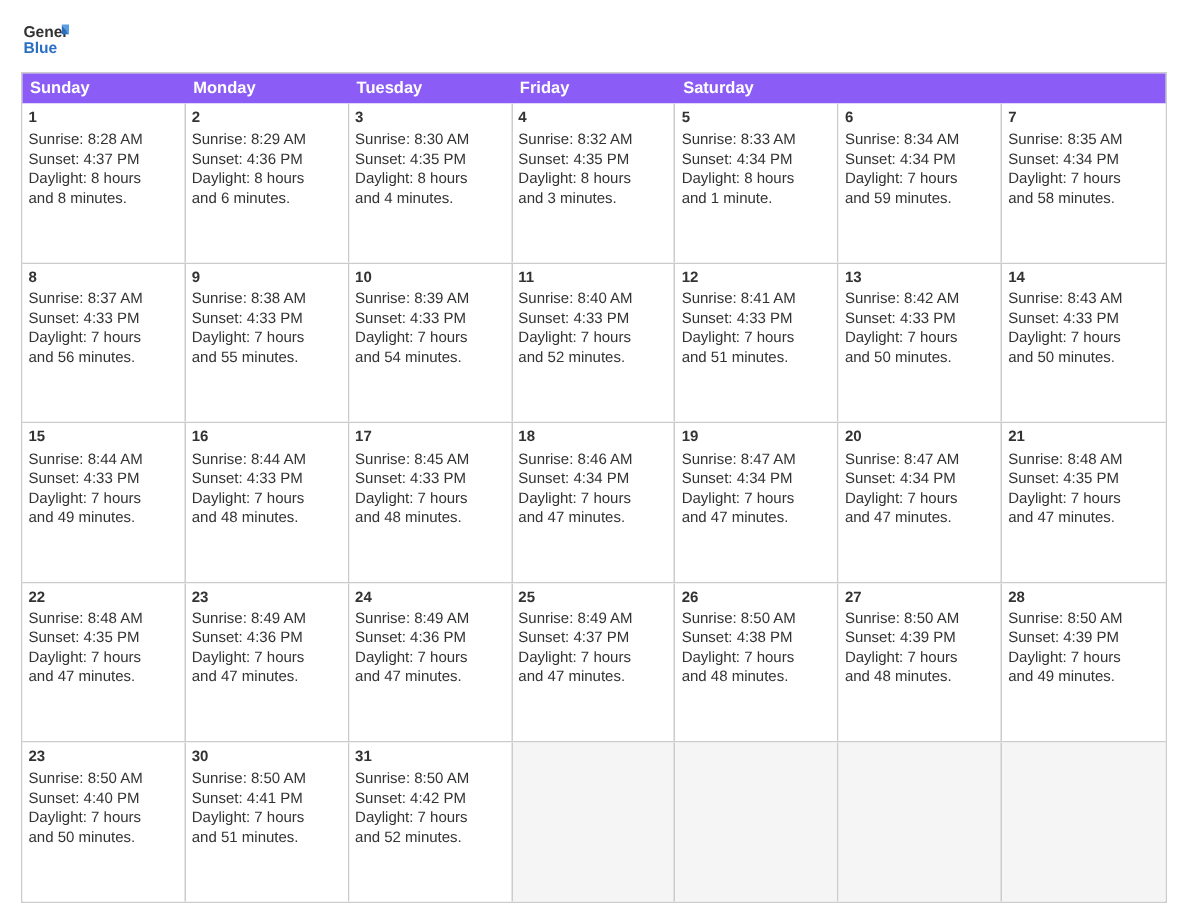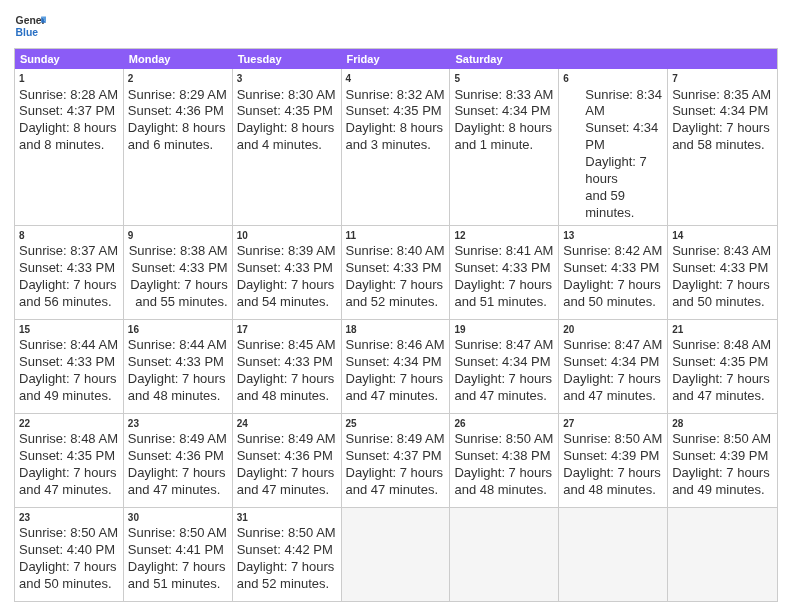--- a/index.html
+++ b/index.html
@@ -91,21 +91,21 @@
     .cal-cell.empty {
       background: #f5f5f5;
     }
     .cal-cell .day-num {
       font-size: 10px;
       font-weight: bold;
       display: block;
       margin-bottom: 1px;
     }
     .cal-cell .day-info {
-      font-size: 13px;
+      font-size: 10px;
       color: #333;
       line-height: 1.3;
     }
   </style>
 </head>
 <body>
 
 <div class="page">
   <div class="header">
     <div class="logo">
@@ -162,21 +162,21 @@
           </div>
           <div class="cal-cell">
             <span class="day-num">5</span>
             <div class="day-info" style="white-space: pre-line;">Sunrise: 8:33 AM
 Sunset: 4:34 PM
 Daylight: 8 hours
 and 1 minute.</div>
           </div>
           <div class="cal-cell">
             <span class="day-num">6</span>
-            <div class="day-info" style="white-space: pre-line; margin-left: 22px;">Sunrise: 8:34 AM
+            <div class="day-info" style="white-space: pre-line;">Sunrise: 8:34 AM
 Sunset: 4:34 PM
 Daylight: 7 hours
 and 59 minutes.</div>
           </div>
           <div class="cal-cell">
             <span class="day-num">7</span>
             <div class="day-info" style="white-space: pre-line;">Sunrise: 8:35 AM
 Sunset: 4:34 PM
 Daylight: 7 hours
 and 58 minutes.</div>
@@ -185,21 +185,21 @@
         <div class="cal-row">
           <div class="cal-cell">
             <span class="day-num">8</span>
             <div class="day-info" style="white-space: pre-line;">Sunrise: 8:37 AM
 Sunset: 4:33 PM
 Daylight: 7 hours
 and 56 minutes.</div>
           </div>
           <div class="cal-cell">
             <span class="day-num">9</span>
-            <div class="day-info" style="white-space: pre-line; text-align: right;">Sunrise: 8:38 AM
+            <div class="day-info" style="white-space: pre-line;">Sunrise: 8:38 AM
 Sunset: 4:33 PM
 Daylight: 7 hours
 and 55 minutes.</div>
           </div>
           <div class="cal-cell">
             <span class="day-num">10</span>
             <div class="day-info" style="white-space: pre-line;">Sunrise: 8:39 AM
 Sunset: 4:33 PM
 Daylight: 7 hours
 and 54 minutes.</div>

